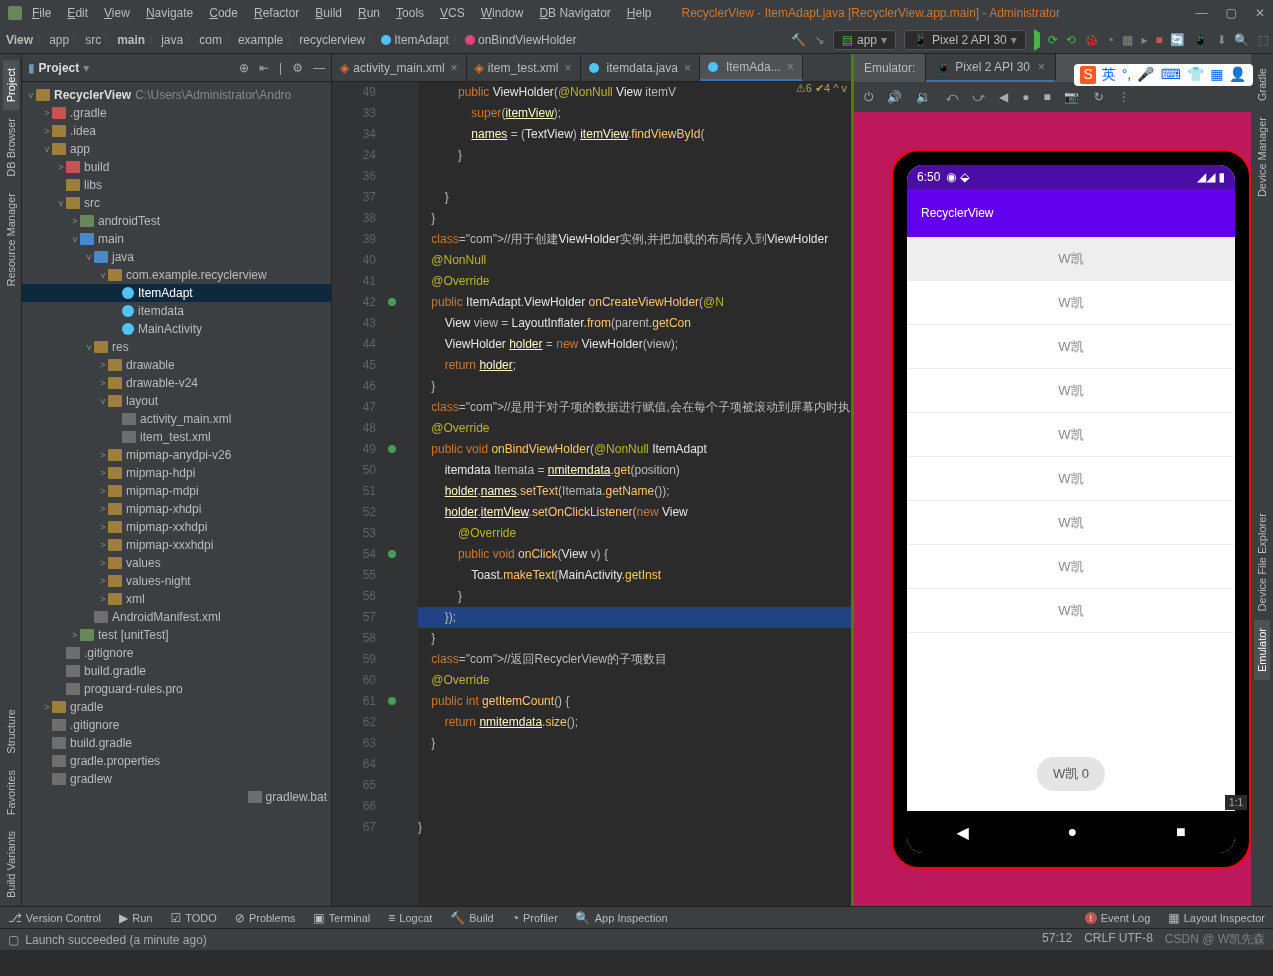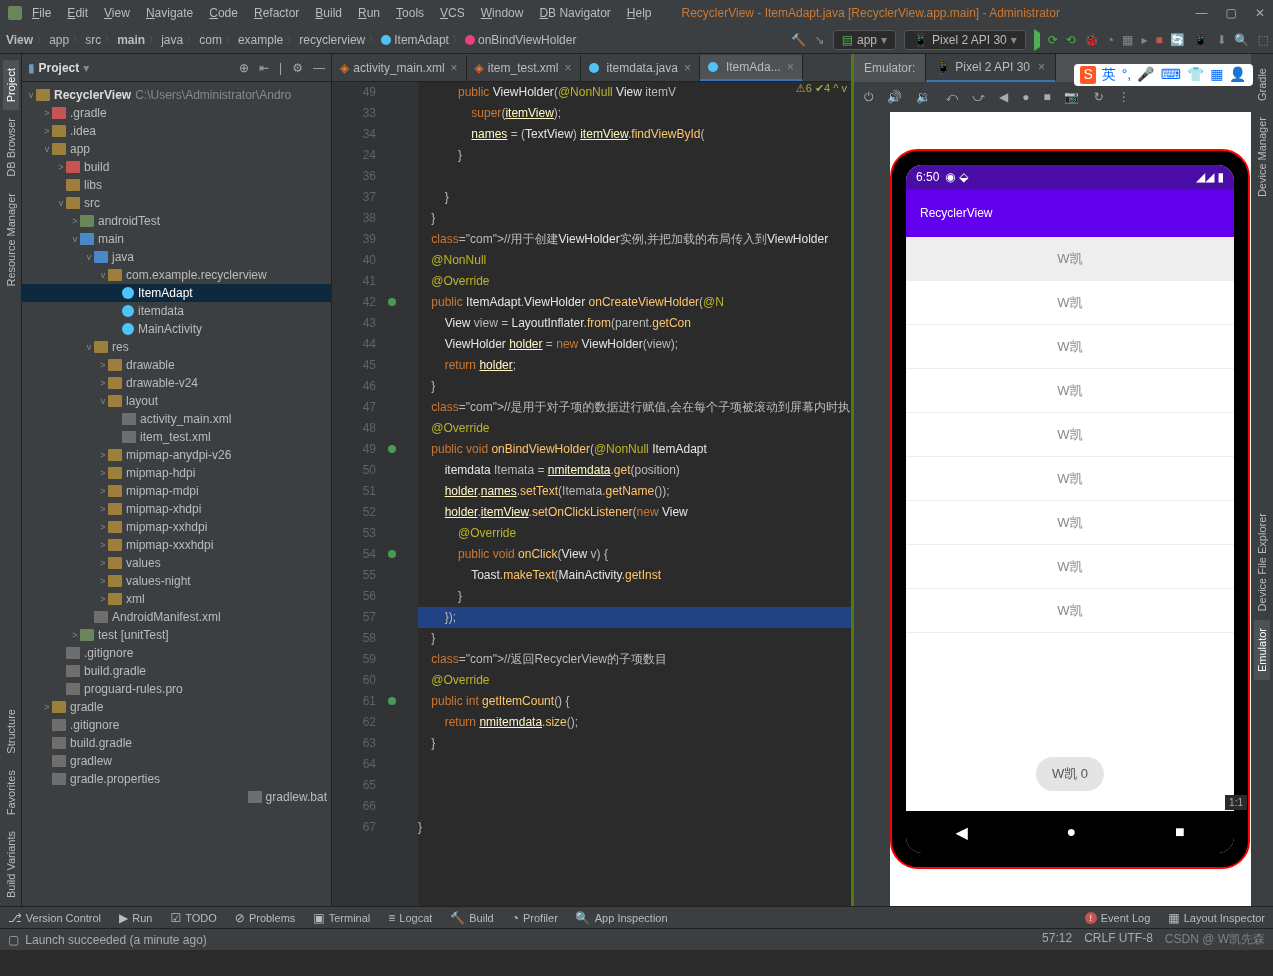--- a/index.html
+++ b/index.html
@@ -58,21 +58,21 @@
 .typ { color:#e5e5e5; }
 .fld { color:#fef9c3;text-decoration:underline; }
 .overlay-warn { position:absolute; top:0; right:4px; font-size:11px; color:#a9a94f; }
 .emu { width:400px; background:#3c3f41; border-left:3px solid #4d7c0f; display:flex; flex-direction:column; }
 .emuhdr { height:28px; display:flex; align-items:center; background:#4e5254; }
 .emuhdr .etab { padding:0 10px; height:28px; display:flex; align-items:center; gap:4px; border-right:1px solid #222; }
 .emuhdr .etab.on { background:#3c3f41; border-bottom:2px solid #3873b8; }
 .emuhdr .x { margin-left:4px; color:#888; }
 .emutool { height:30px; background:#3c3f41; display:flex; align-items:center; gap:14px; padding:0 10px; color:#aaa; }
 .emutool span { cursor:pointer; }
-.phone { flex:1; display:flex; align-items:center; justify-content:flex-start; background:#ffffff; position:relative;margin-left:36px; }
+.phone { flex:1; display:flex; align-items:center; justify-content:flex-end; background:#be185d; position:relative; }
 .device { width:360px; height:720px; background:#000; border-radius:28px; padding:14px; position:relative; border:2px solid red; }
 .screen { width:100%; height:100%; background:#fff; border-radius:16px; overflow:hidden; display:flex; flex-direction:column; }
 .statusb { height:24px; background:#4b0da8; color:#fff; display:flex; align-items:center; padding:0 10px; font-size:11px; }
 .statusb .r { margin-left:auto; display:flex; gap:3px; }
 .appbar { height:48px; background:#6200ee; color:#fff; display:flex; align-items:center; padding:0 14px; font-size:17px; font-weight:500; }
 .list { flex:1; background:#fff; overflow:auto; }
 .row { height:44px; border-bottom:1px solid #eee; display:flex; align-items:center; justify-content:center; color:#888; font-size:13px; }
 .row.sel { background:#eee; }
 .toast { position:absolute; bottom:76px; left:50%; transform:translateX(-50%); background:#e4e4e4; color:#555; padding:8px 16px; border-radius:20px; font-size:13px; }
 .navbar { height:42px; background:#000; display:flex; justify-content:space-around; align-items:center; }
@@ -380,26 +380,26 @@
             <span>.gitignore</span>
           </div>
           <div class="node" style="padding-left: 20px;">
             <span class="arr"></span>
             <span class="ic file"></span>
             <span>build.gradle</span>
           </div>
           <div class="node" style="padding-left: 20px;">
             <span class="arr"></span>
             <span class="ic file"></span>
+            <span>gradle.properties</span>
+          </div>
+          <div class="node" style="padding-left: 20px;">
+            <span class="arr"></span>
+            <span class="ic file"></span>
             <span>gradlew</span>
-          </div>
-          <div class="node" style="padding-left: 20px;">
-            <span class="arr"></span>
-            <span class="ic file"></span>
-            <span>gradle.properties</span>
           </div>
           <div class="node" style="padding-left: 20px; justify-content: flex-end;">
             <span class="arr"></span>
             <span class="ic file"></span>
             <span>gradlew.bat</span>
           </div>
         </div>
   </div>
 
   <div class="editor">

